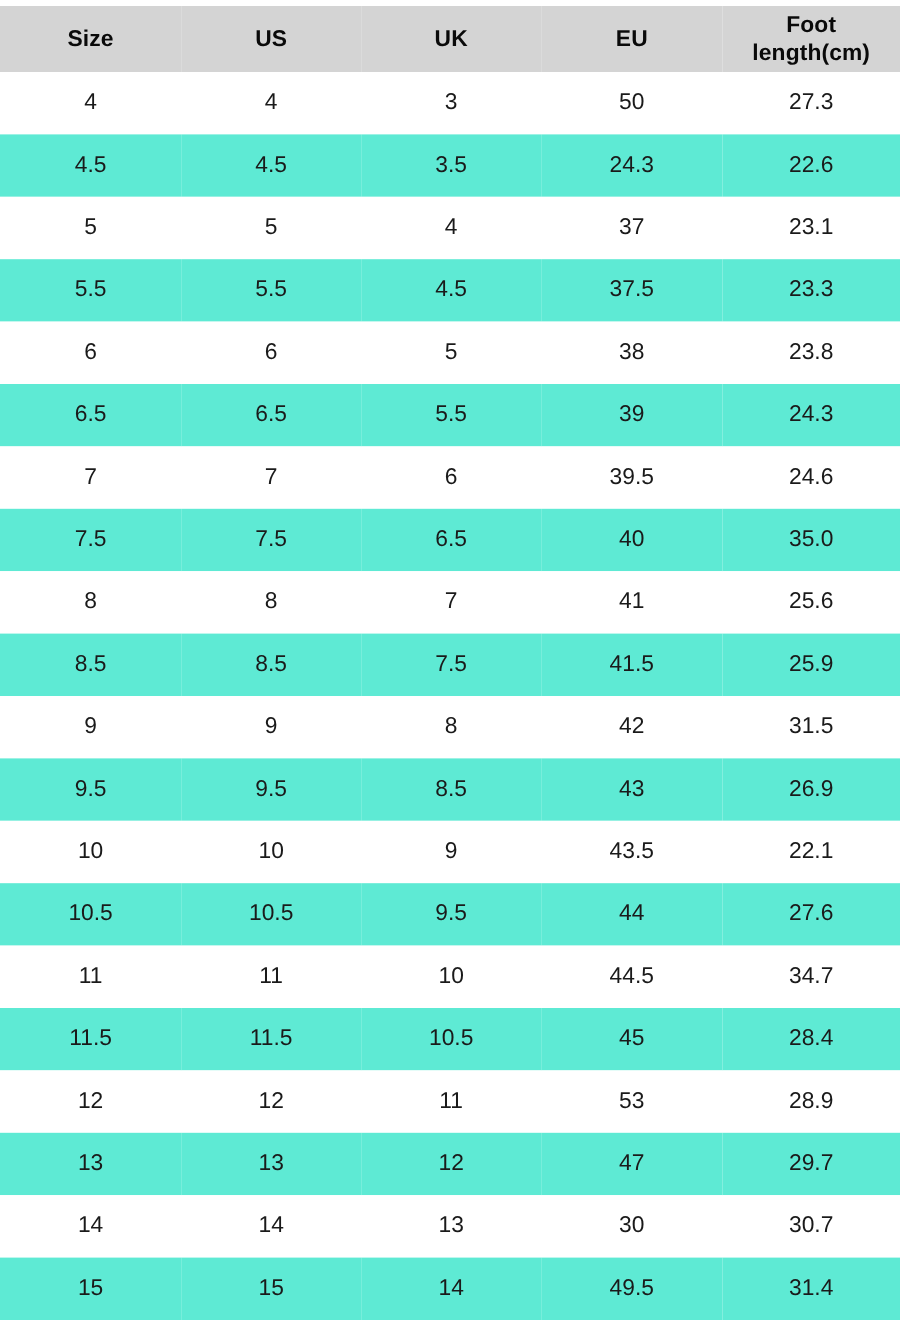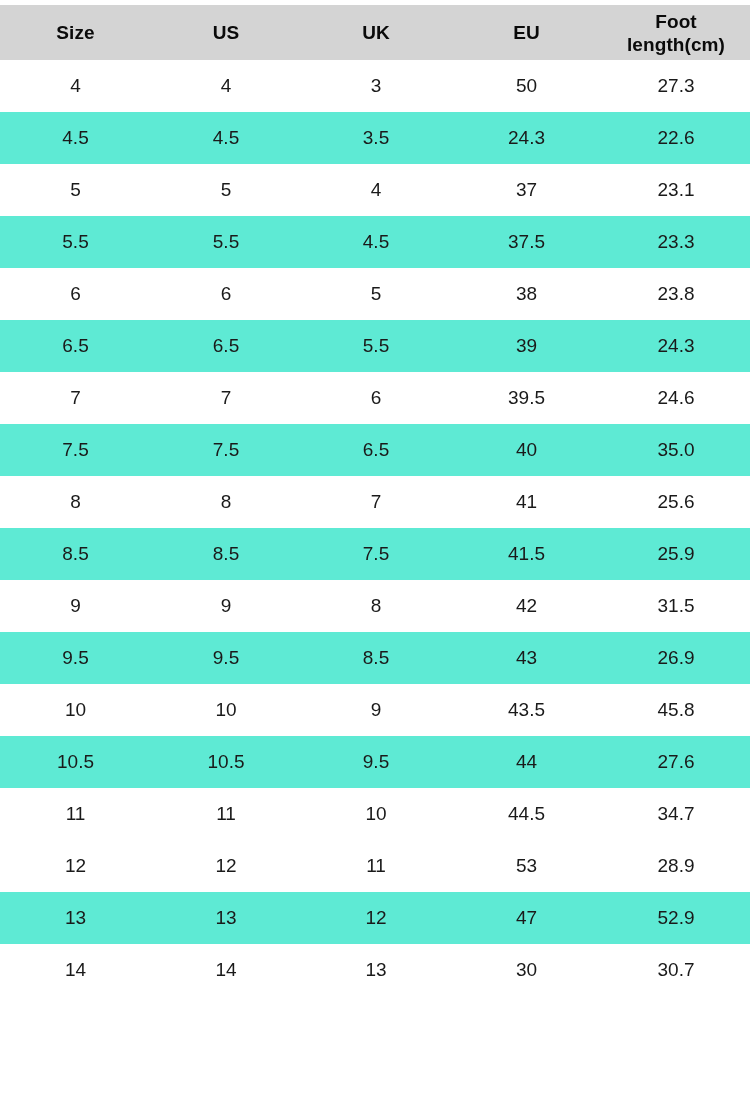--- a/index.html
+++ b/index.html
@@ -178,52 +178,66 @@
           <td>9.5</td>
           <td>8.5</td>
           <td>43</td>
           <td>26.9</td>
         </tr>
         <tr class="data-row">
           <td>10</td>
           <td>10</td>
           <td>9</td>
           <td>43.5</td>
-          <td>45.8</td>
+          <td>22.1</td>
         </tr>
         <tr class="data-row alt">
           <td>10.5</td>
           <td>10.5</td>
           <td>9.5</td>
           <td>44</td>
           <td>27.6</td>
         </tr>
         <tr class="data-row">
           <td>11</td>
           <td>11</td>
           <td>10</td>
           <td>44.5</td>
           <td>34.7</td>
         </tr>
+        <tr class="data-row alt">
+          <td>11.5</td>
+          <td>11.5</td>
+          <td>10.5</td>
+          <td>45</td>
+          <td>28.4</td>
+        </tr>
         <tr class="data-row">
           <td>12</td>
           <td>12</td>
           <td>11</td>
           <td>53</td>
           <td>28.9</td>
         </tr>
         <tr class="data-row alt">
           <td>13</td>
           <td>13</td>
           <td>12</td>
           <td>47</td>
-          <td>52.9</td>
+          <td>29.7</td>
         </tr>
         <tr class="data-row">
           <td>14</td>
           <td>14</td>
           <td>13</td>
           <td>30</td>
           <td>30.7</td>
         </tr>
+        <tr class="data-row alt">
+          <td>15</td>
+          <td>15</td>
+          <td>14</td>
+          <td>49.5</td>
+          <td>31.4</td>
+        </tr>
       </tbody>
   </table>
 </div>
 
 </body></html>

